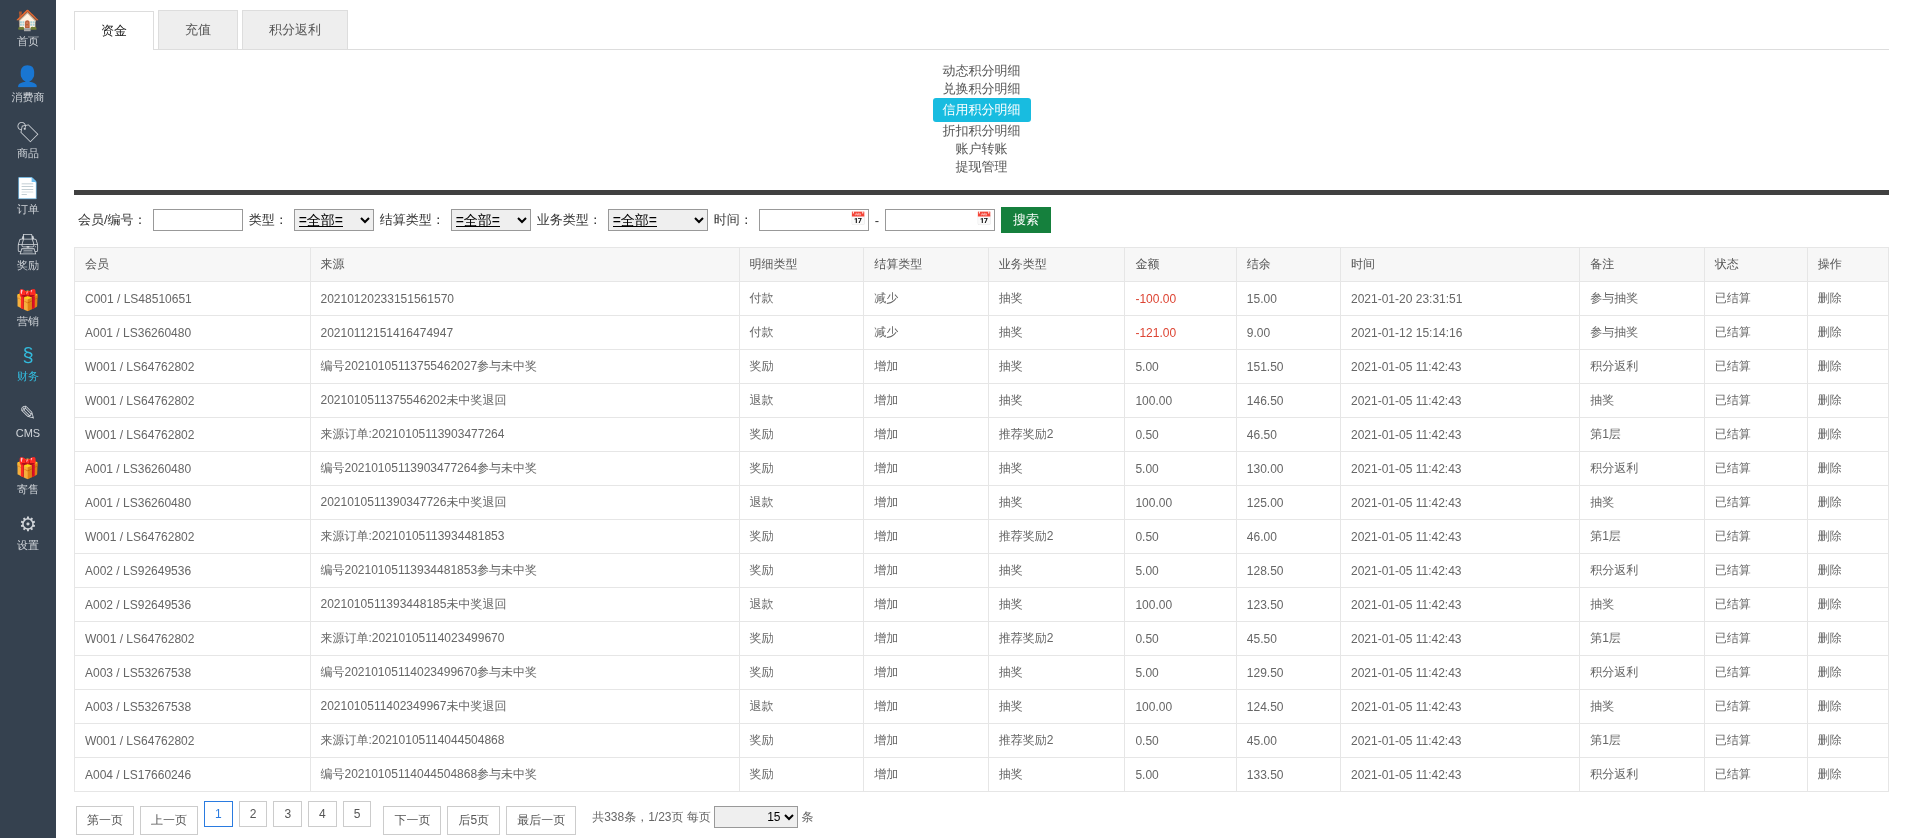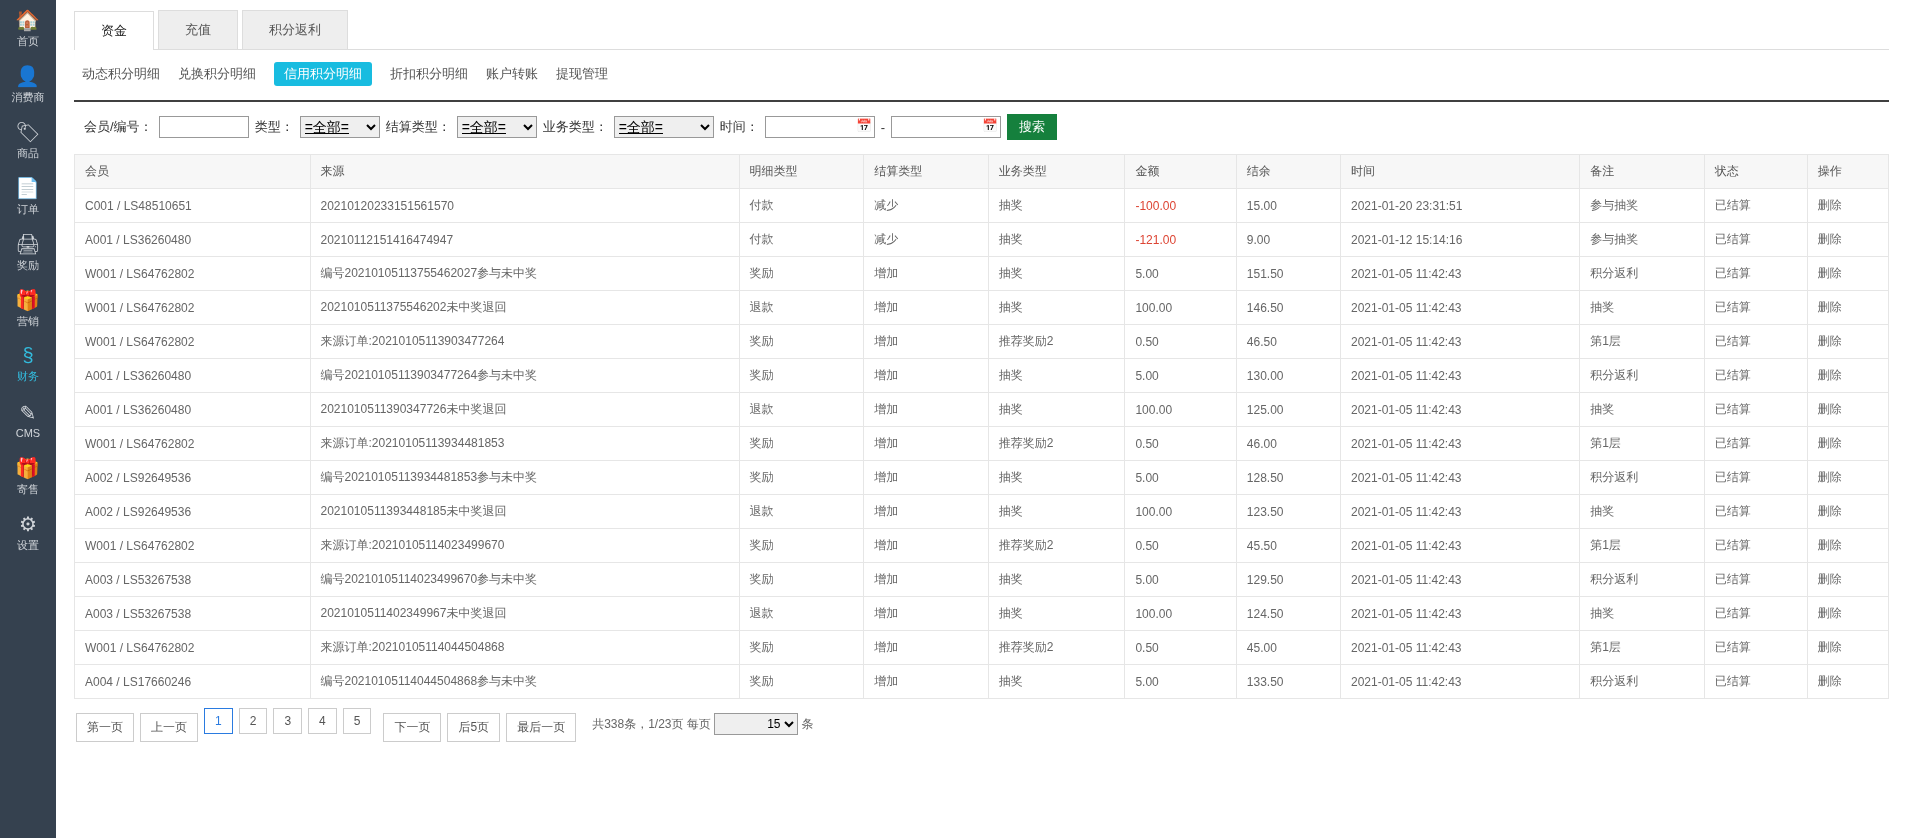--- a/index.html
+++ b/index.html
@@ -22,25 +22,25 @@
 .breadcrumb { color: #888; font-size: 13px; padding: 4px 0 10px 2px; }
 .breadcrumb .sep { color: #bbb; margin: 0 4px; }
 
 .tabs1 { display: flex; border-bottom: 1px solid #ddd; }
 .tab1 {
   padding: 10px 26px; background: #eee; color: #555; cursor: pointer;
   margin-right: 4px; border: 1px solid #ddd; border-bottom: none;
 }
 .tab1.active { background: #fff; color: #222; position: relative; top: 1px; }
 
-.tabs2 { display: flex; align-items: center; gap: 18px; padding: 12px 8px 14px; border-bottom: 2px solid #404040; }
+.tabs2 { display: flex; align-items: center; padding: 12px 8px 14px; border-bottom: 5px solid #404040; flex-direction: column; }
 .tab2 { color: #555; cursor: pointer; font-size: 13px; }
 .tab2.active { background: #18bce0; color: #fff; padding: 3px 10px; border-radius: 3px; }
 
-.filter-bar { display: flex; align-items: center; gap: 6px; padding: 12px 4px 14px; flex-wrap: wrap; margin-left: 6px; }
+.filter-bar { display: flex; align-items: center; gap: 6px; padding: 12px 4px 14px; flex-wrap: wrap; }
 .filter-bar label { font-size: 13px; color: #333; }
 .filter-bar input[type=text] { border: 1px solid #999; height: 22px; padding: 0 4px; font-size: 12px; }
 .filter-bar select { border: 1px solid #999; height: 22px; font-size: 14px; min-width: 80px; text-decoration: underline; }
 .date-input { position: relative; display: inline-block; }
 .date-input input { width: 110px; padding-right: 22px; }
 .date-input .cal { position: absolute; right: 2px; top: 2px; font-size: 13px; color: #888; pointer-events: none; }
 .btn-search { background: #15803d; color: #fff; border: none; padding: 4px 12px; cursor: pointer; font-size: 13px; }
 
 table { width: 100%; border-collapse: collapse; }
 th, td { border: 1px solid #e6e6e6; padding: 8px 10px; text-align: left; font-size: 12px; }

